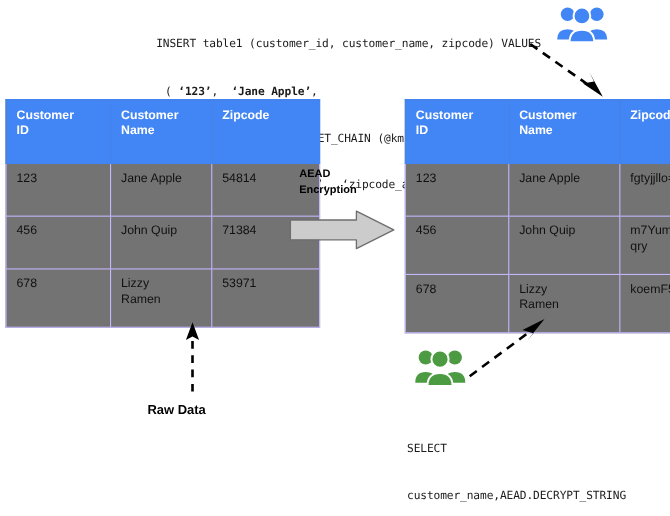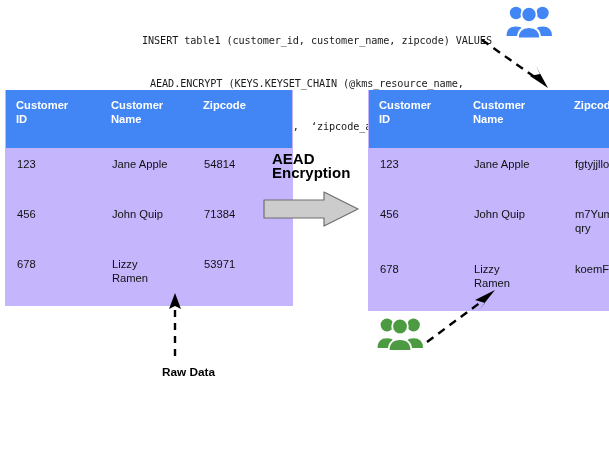--- a/index.html
+++ b/index.html
@@ -41,24 +41,24 @@
     left: 370px;
     top: 374px;
   }
   #select-sql .ln { display: block; }
 
   
   .tbl {
     position: absolute;
     border-collapse: collapse;
     table-layout: fixed;
-    background: #c4b5fd;
+    background: #737373;
   }
   .tbl th, .tbl td {
-    border: 3px solid #c4b5fd;
+    border: 1px solid #c4b5fd;
     vertical-align: top;
     text-align: left;
     padding: 7px 8px 7px 9px;
     font-size: 11.2px;
     line-height: 13.5px;
     font-weight: normal;
     color: #111111;
   }
   .tbl thead th {
     background: #4285f4;
@@ -87,21 +87,21 @@
   }
   #table-enc .c1 { width: 76px; }
   #table-enc .c2 { width: 83px; }
   #table-enc .c3 { width: 79px; }
 
   
   #aead-label {
     position: absolute;
     left: 272px;
     top: 152px;
-    font-size: 15px;
+    font-size: 10px;
     font-weight: bold;
     line-height: 14px;
     color: #000000;
   }
   #block-arrow {
     position: absolute;
     left: 262px;
     top: 190px;
     width: 98px;
     height: 38px;
@@ -116,33 +116,33 @@
   #arrow-select { left: 425px; top: 288px; width: 76px; height: 56px; }
 
   
   #raw-data-label {
     position: absolute;
     left: 134px;
     top: 365px;
     font-size: 11.8px;
     font-weight: bold;
     color: #000000;
-    margin-left: 28px;
   }
 
   
   .people-icon { position: absolute; }
   #people-blue  { left: 505px; top: 2px;  width: 48px; height: 38px; }
   #people-green { left: 376px; top: 313px; width: 48px; height: 40px; }
 </style>
 </head>
 <body>
 
 <div id="insert-sql" class="sql-block">
   <span class="ln">INSERT table1 (customer_id, customer_name, zipcode) VALUES</span>
+  <span class="ln ln2"><span>( </span><span class="bold-lit">‘123’</span><span>,  </span><span class="bold-lit">‘Jane Apple’</span><span>,</span></span>
   <span class="ln ln3">AEAD.ENCRYPT (KEYS.KEYSET_CHAIN (@kms_resource_name,</span>
   <span class="ln ln4">@wrapped_keyset), “94566”,  ‘zipcode_ad’) as zipcode));</span>
 </div>
 
 <div id="people-blue" class="people-icon">
   <svg width="48" height="38" viewBox="0 0 48 38" xmlns="http://www.w3.org/2000/svg">
     <g fill="#4285F4">
       <circle cx="11" cy="11" r="6.2"></circle>
       <path d="M1.5 34 q0-9.5 9.5-9.5 t9.5 9.5 z"></path>
       <circle cx="37.5" cy="11" r="6.2"></circle>
@@ -251,17 +251,19 @@
 </div>
 
 <div id="arrow-select" class="dashed-arrow">
   <svg width="76" height="56" viewBox="0 0 76 56" xmlns="http://www.w3.org/2000/svg">
     <line x1="2" y1="54" x2="56" y2="14" stroke="#000" stroke-width="2.4" stroke-dasharray="8,6"></line>
     <polygon points="70,2 50,12 60,15 54,22" fill="#000"></polygon>
   </svg>
 </div>
 
 <div id="select-sql" class="sql-block">
+  <span class="ln">SELECT</span>
+  <span class="ln">customer_name,AEAD.DECRYPT_STRING</span>
   
   
   
   
 </div>
 
 </body></html>

